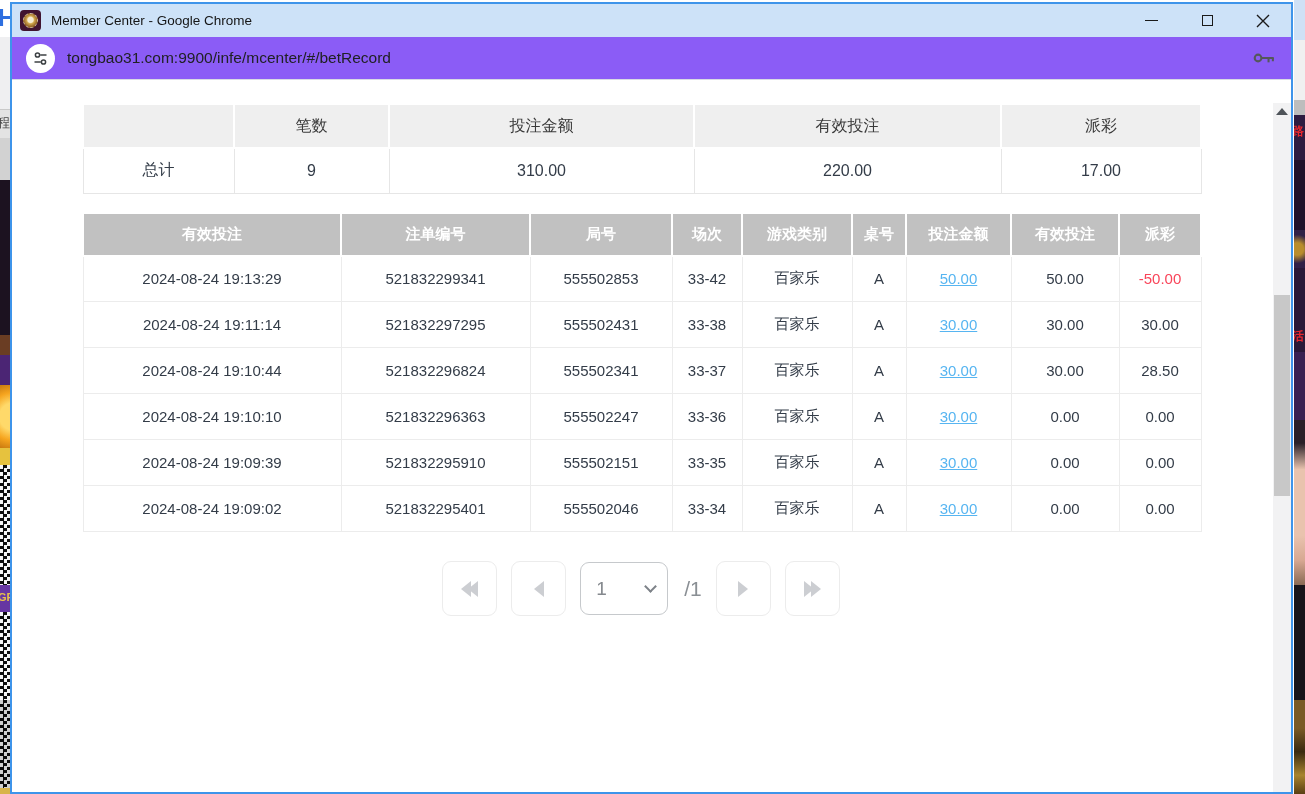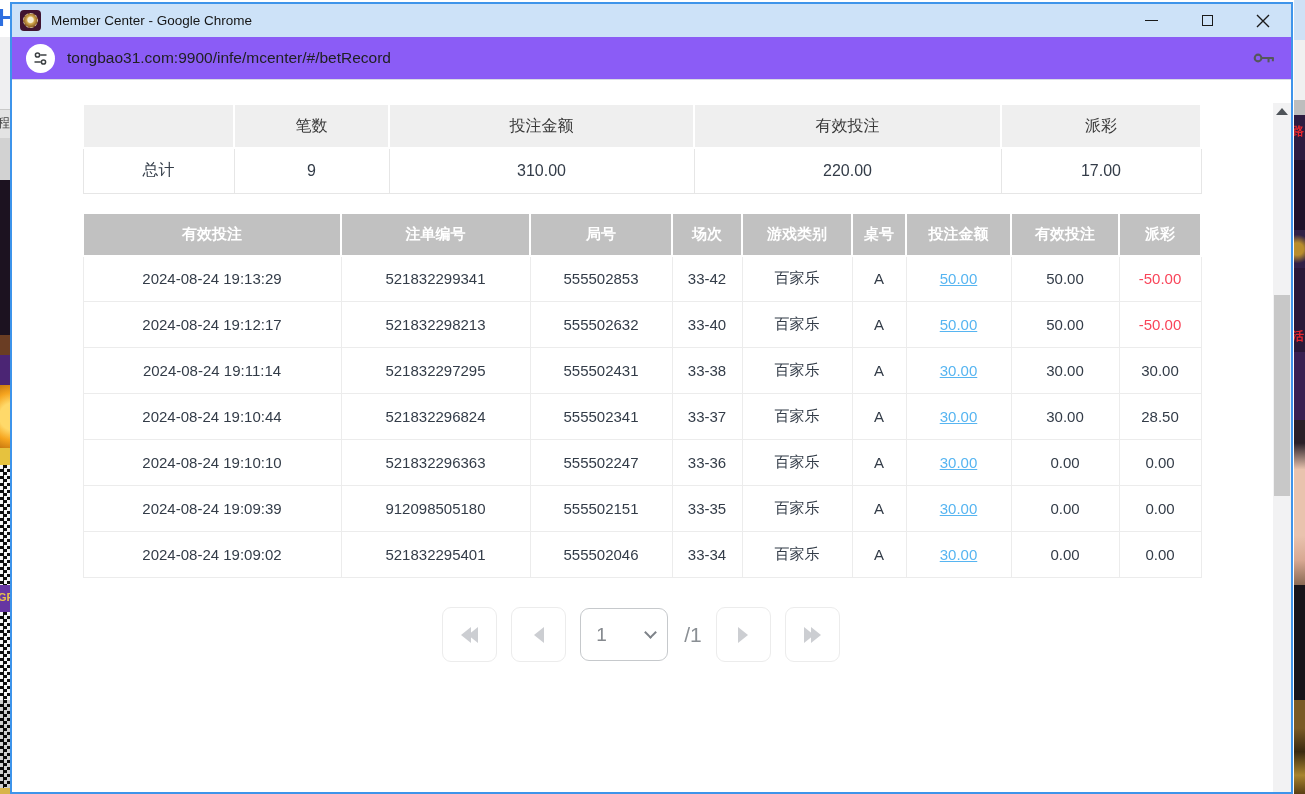--- a/index.html
+++ b/index.html
@@ -222,31 +222,20 @@
               <td>521832299341</td>
               <td>555502853</td>
               <td>33-42</td>
               <td>百家乐</td>
               <td>A</td>
               <td><span class="amt-link">50.00</span></td>
               <td>50.00</td>
               <td class="neg">-50.00</td>
             </tr>
             <tr>
-              <td>2024-08-24 19:12:17</td>
-              <td>521832298213</td>
-              <td>555502632</td>
-              <td>33-40</td>
-              <td>百家乐</td>
-              <td>A</td>
-              <td><span class="amt-link">50.00</span></td>
-              <td>50.00</td>
-              <td class="neg">-50.00</td>
-            </tr>
-            <tr>
               <td>2024-08-24 19:11:14</td>
               <td>521832297295</td>
               <td>555502431</td>
               <td>33-38</td>
               <td>百家乐</td>
               <td>A</td>
               <td><span class="amt-link">30.00</span></td>
               <td>30.00</td>
               <td>30.00</td>
             </tr>
@@ -267,21 +256,21 @@
               <td>555502247</td>
               <td>33-36</td>
               <td>百家乐</td>
               <td>A</td>
               <td><span class="amt-link">30.00</span></td>
               <td>0.00</td>
               <td>0.00</td>
             </tr>
             <tr>
               <td>2024-08-24 19:09:39</td>
-              <td>912098505180</td>
+              <td>521832295910</td>
               <td>555502151</td>
               <td>33-35</td>
               <td>百家乐</td>
               <td>A</td>
               <td><span class="amt-link">30.00</span></td>
               <td>0.00</td>
               <td>0.00</td>
             </tr>
             <tr>
               <td>2024-08-24 19:09:02</td>

